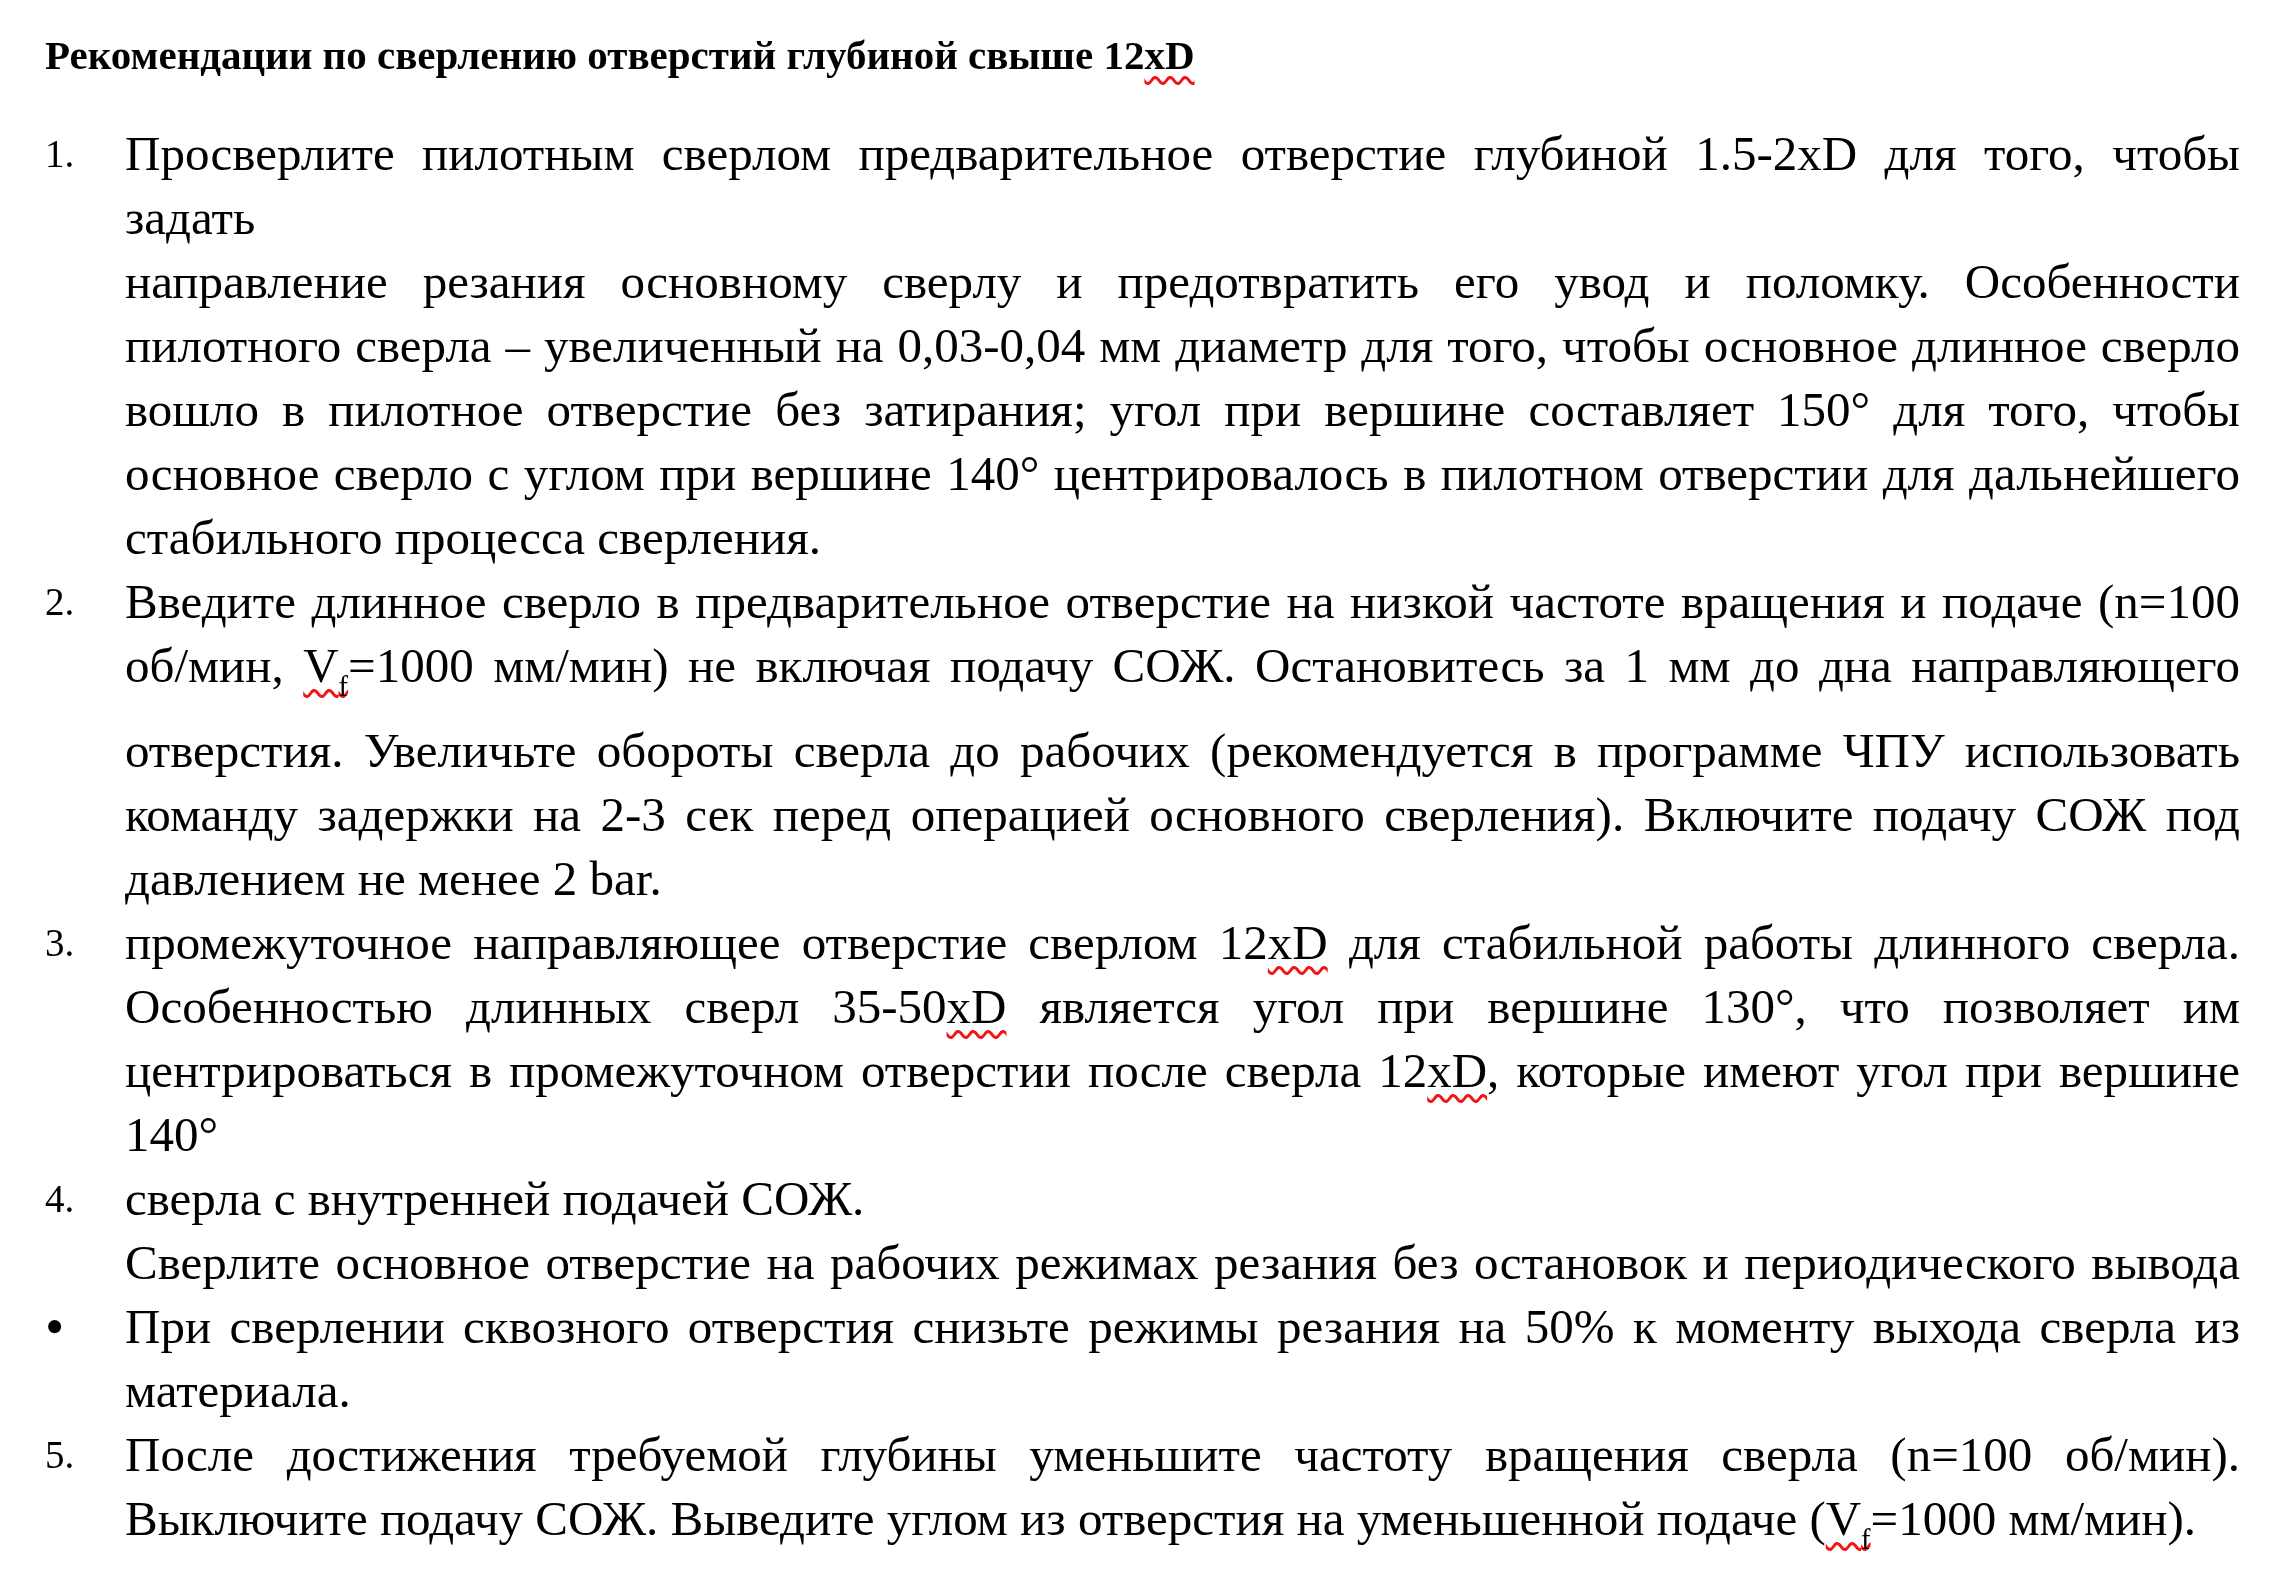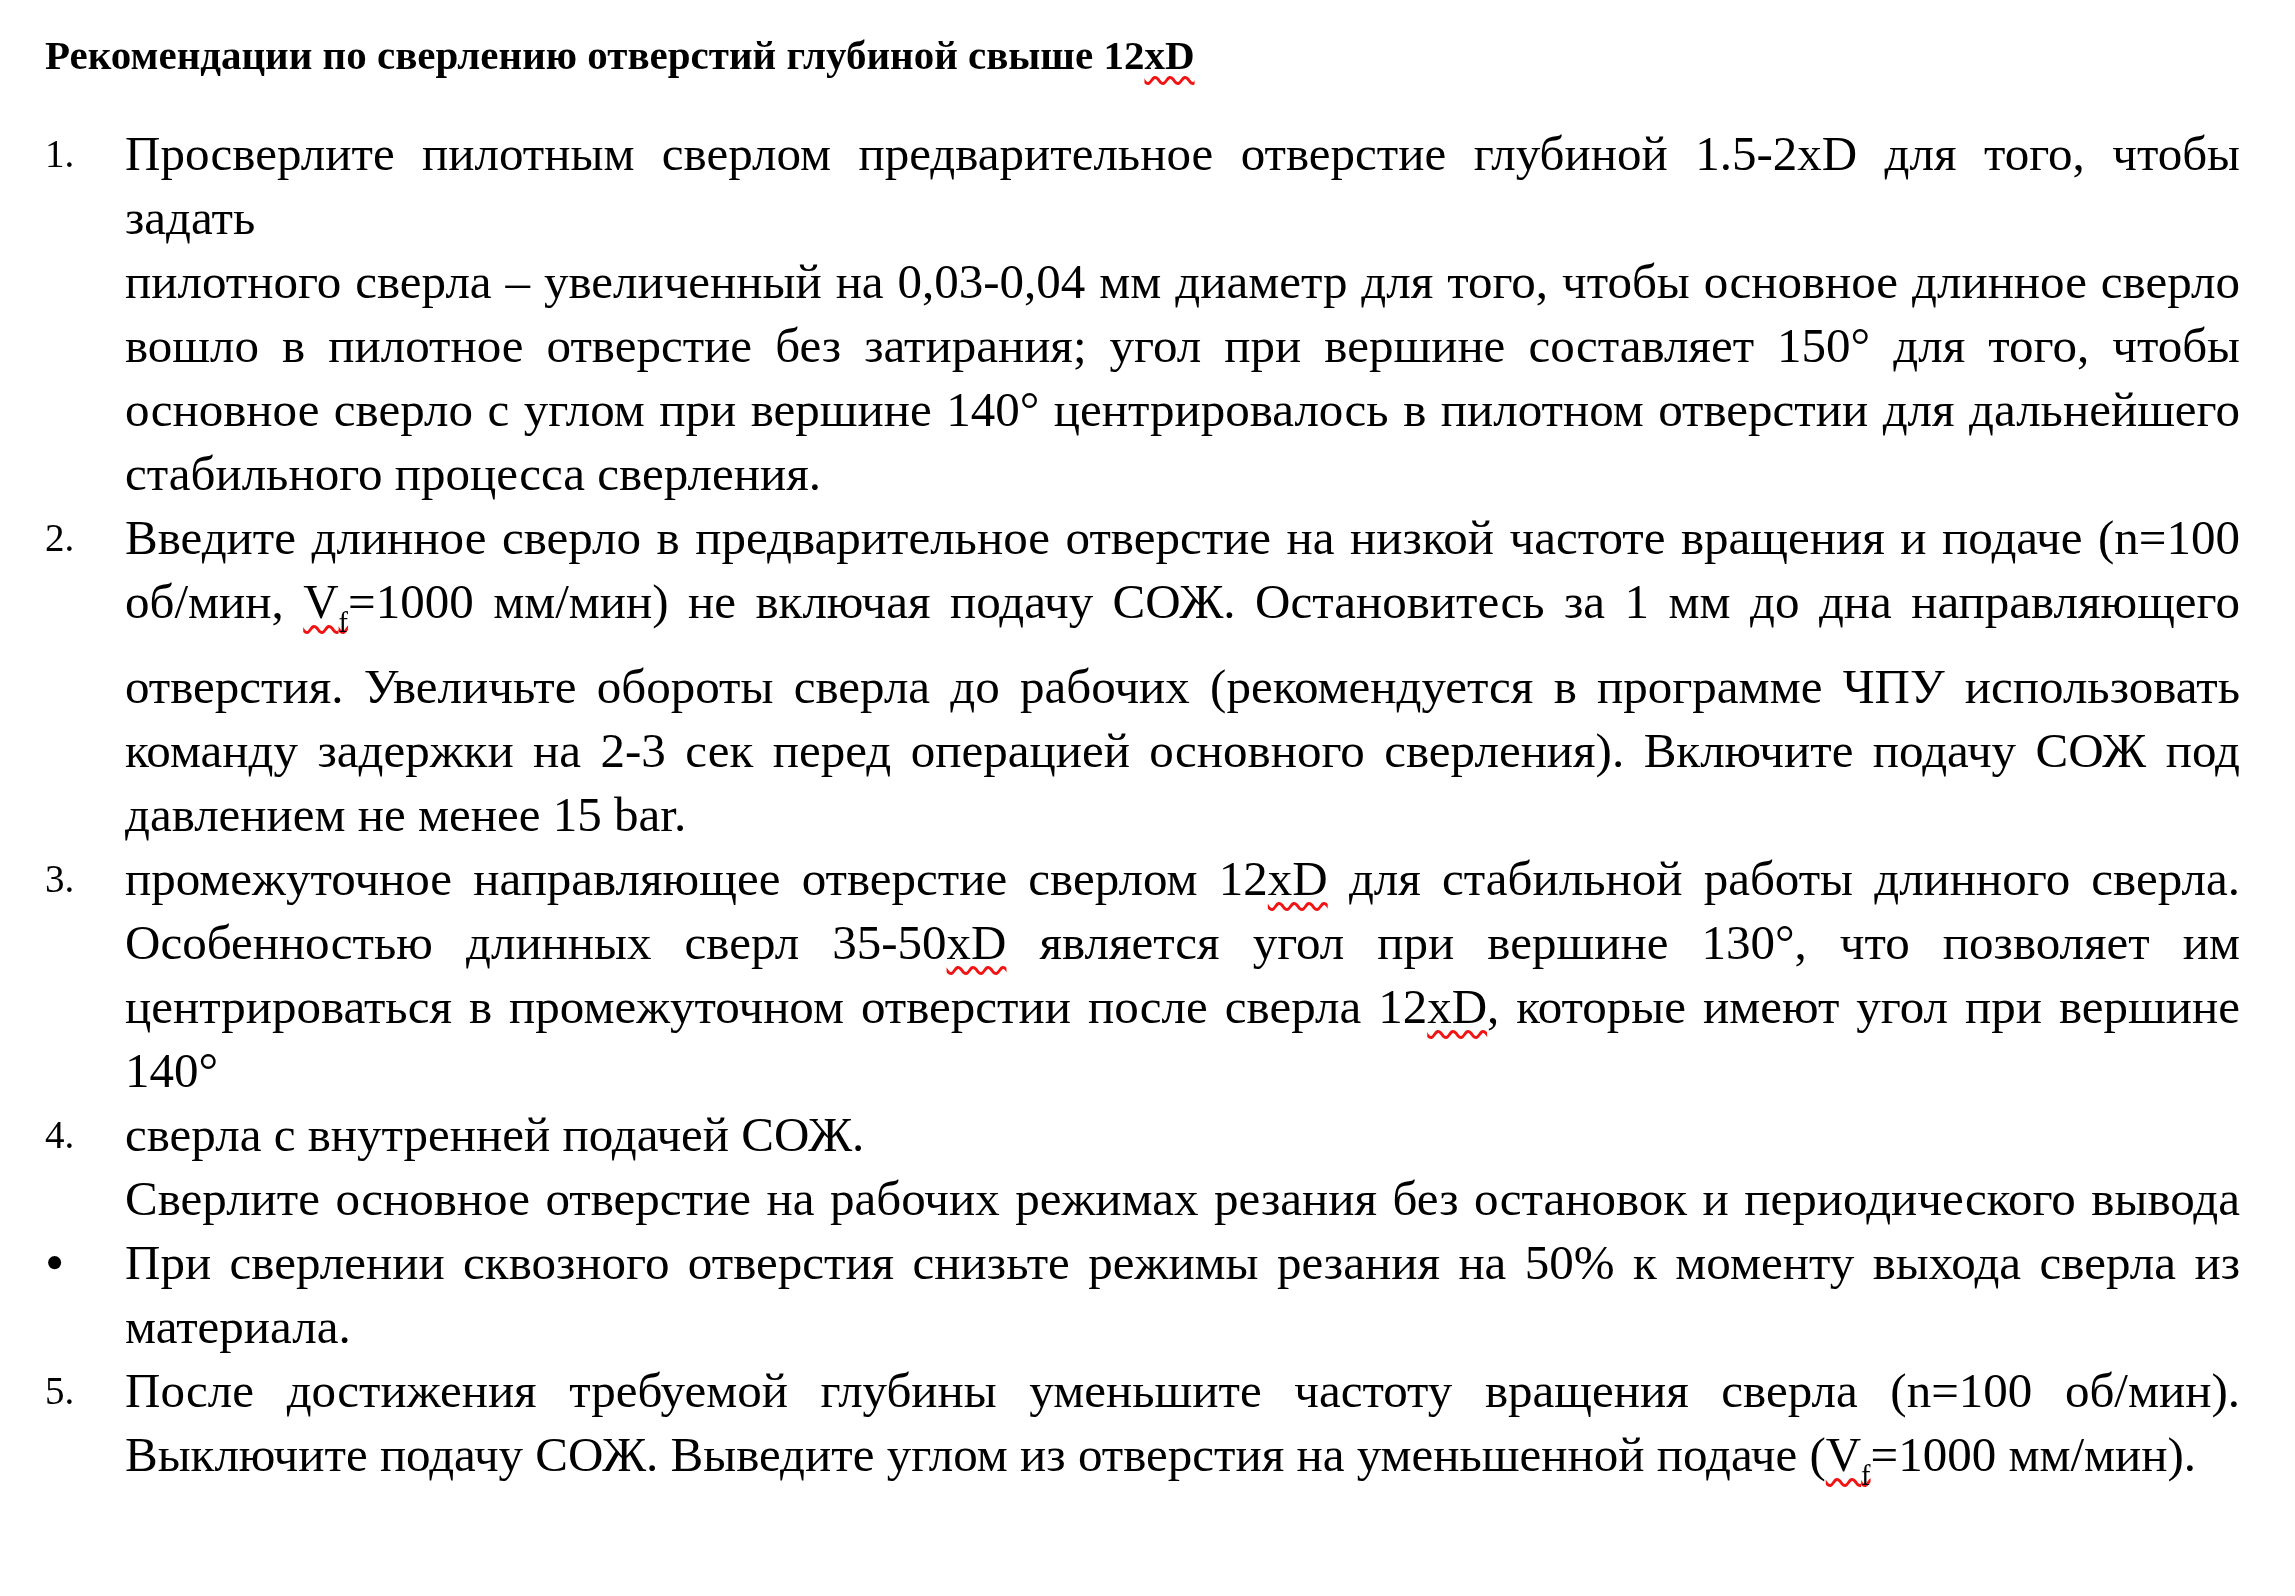--- a/index.html
+++ b/index.html
@@ -67,34 +67,35 @@
 </head>
 <body>
 
 <div class="page">
   <h1 class="title"><span class="seg"><span class="t">Рекомендации по сверлению отверстий глубиной свыше 12</span></span><span class="seg sq"><span class="t">xD</span></span></h1>
   <div class="list">
       <div class="item">
         <span class="marker">1.</span>
         <div class="item-body">
           <div class="line"><span class="seg"><span class="t">Просверлите пилотным сверлом предварительное отверстие глубиной 1.5-2xD для того, чтобы задать</span></span></div>
+          <div class="line"><span class="seg"><span class="t">направление резания основному сверлу и предотвратить его увод и поломку. Особенности</span></span></div>
           <div class="line"><span class="seg"><span class="t">пилотного сверла – увеличенный на 0,03-0,04 мм диаметр для того, чтобы основное длинное сверло</span></span></div>
           <div class="line"><span class="seg"><span class="t">вошло в пилотное отверстие без затирания; угол при вершине составляет 150° для того, чтобы</span></span></div>
           <div class="line"><span class="seg"><span class="t">основное сверло с углом при вершине 140° центрировалось в пилотном отверстии для дальнейшего</span></span></div>
           <div class="line last"><span class="seg"><span class="t">стабильного процесса сверления.</span></span></div>
         </div>
       </div>
       <div class="item">
         <span class="marker">2.</span>
         <div class="item-body">
           <div class="line"><span class="seg"><span class="t">Введите длинное сверло в предварительное отверстие на низкой частоте вращения и подаче (n=100</span></span></div>
           <div class="line"><span class="seg"><span class="t">об/мин, </span></span><span class="seg sq"><span class="t">V</span><span class="sub">f</span></span><span class="seg"><span class="t">=1000 мм/мин) не включая подачу СОЖ. Остановитесь за 1 мм до дна направляющего</span></span></div>
           <div class="line"><span class="seg"><span class="t">отверстия. Увеличьте обороты сверла до рабочих (рекомендуется в программе ЧПУ использовать</span></span></div>
           <div class="line"><span class="seg"><span class="t">команду задержки на 2-3 сек перед операцией основного сверления). Включите подачу СОЖ под</span></span></div>
-          <div class="line last"><span class="seg"><span class="t">давлением не менее 15 bar.</span></span></div>
+          <div class="line last"><span class="seg"><span class="t">давлением не менее 2 bar.</span></span></div>
         </div>
       </div>
       <div class="item">
         <span class="marker">3.</span>
         <div class="item-body">
           <div class="line"><span class="seg"><span class="t">промежуточное направляющее отверстие сверлом 12</span></span><span class="seg sq"><span class="t">xD</span></span><span class="seg"><span class="t"> для стабильной работы длинного сверла.</span></span></div>
           <div class="line"><span class="seg"><span class="t">Особенностью длинных сверл 35-50</span></span><span class="seg sq"><span class="t">xD</span></span><span class="seg"><span class="t"> является угол при вершине 130°, что позволяет им</span></span></div>
           <div class="line"><span class="seg"><span class="t">центрироваться в промежуточном отверстии после сверла 12</span></span><span class="seg sq"><span class="t">xD</span></span><span class="seg"><span class="t">, которые имеют угол при вершине</span></span></div>
           <div class="line last"><span class="seg"><span class="t">140°</span></span></div>
         </div>

